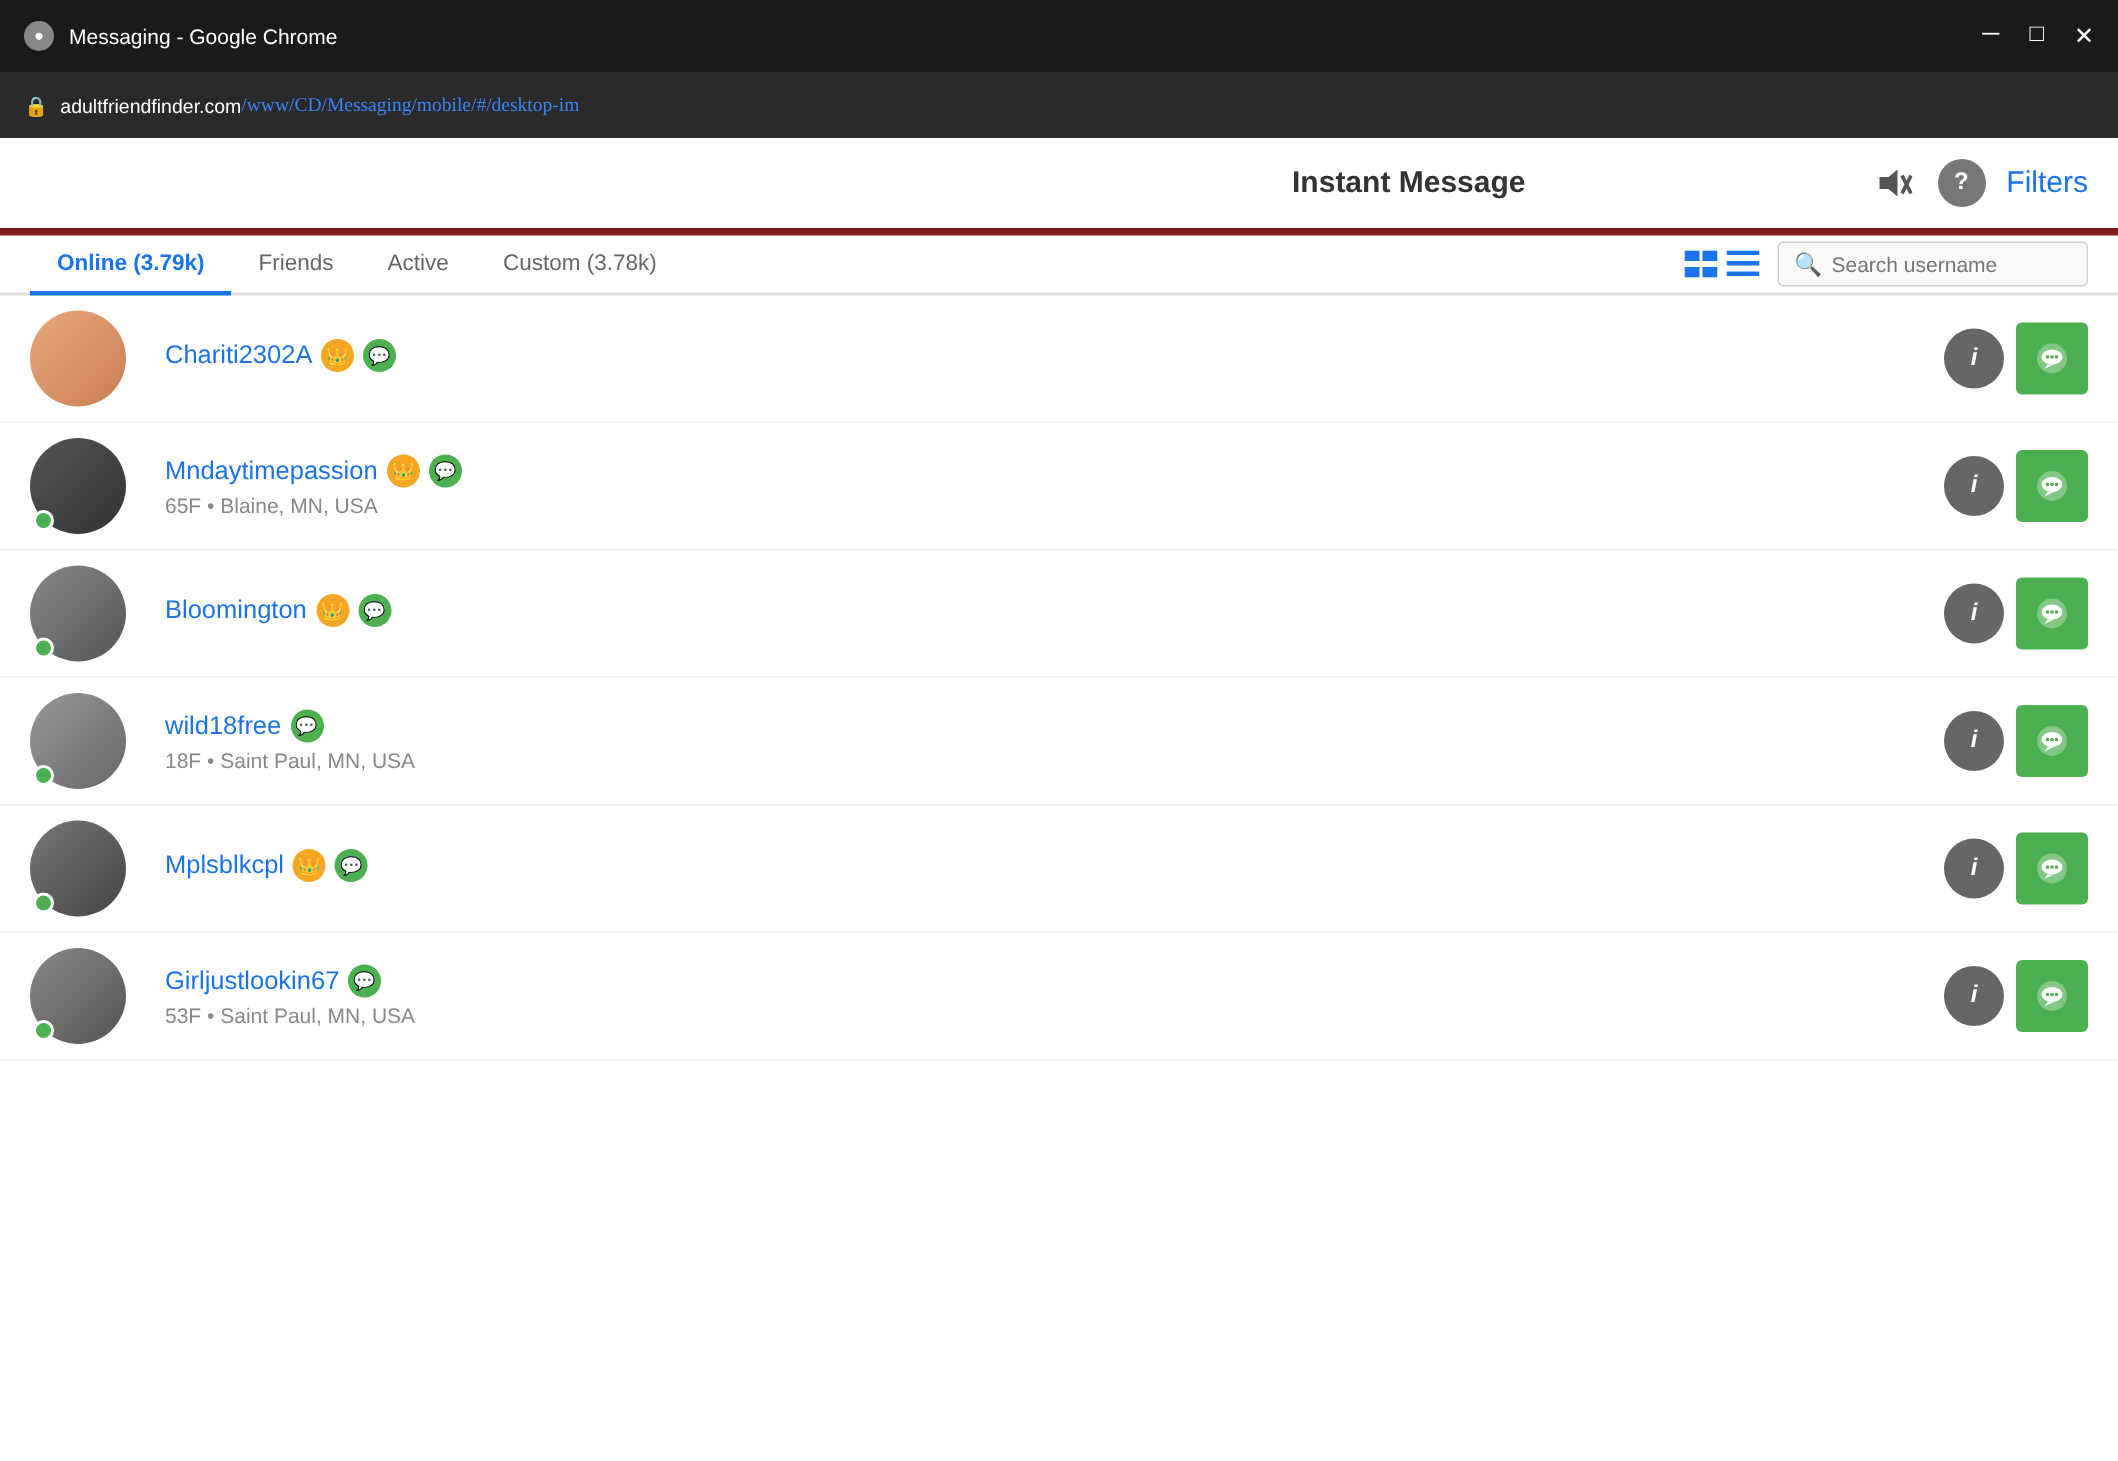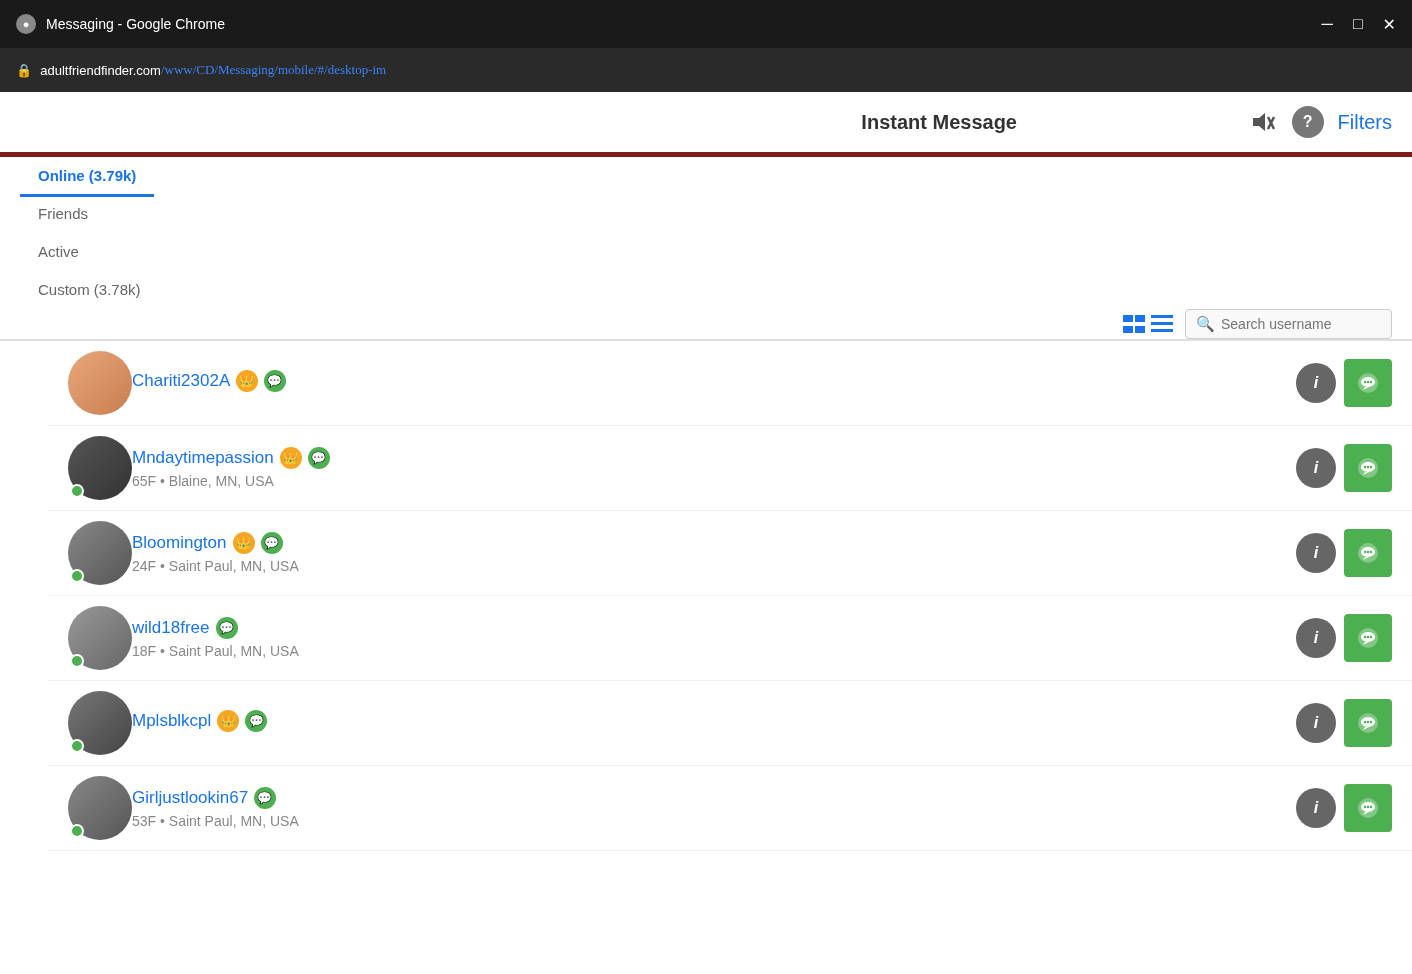--- a/index.html
+++ b/index.html
@@ -81,25 +81,24 @@
     .filters-btn {
       color: #1a73e8;
       font-size: 20px;
       font-weight: 500;
       cursor: pointer;
     }
 
     
     .tabs {
       display: flex;
-      align-items: flex-start;
+      align-items: center;
       padding: 0 20px;
       border-bottom: 2px solid #e0e0e0;
       gap: 0;
-      flex-direction: column;
     }
     .tab {
       padding: 10px 18px;
       font-size: 15px;
       color: #666;
       cursor: pointer;
       border-bottom: 3px solid transparent;
       margin-bottom: -2px;
     }
     .tab.active {
@@ -139,22 +138,21 @@
     }
     .search-icon-sm { color: #888; font-size: 15px; }
 
     
     .user-list { flex: 1; overflow-y: auto; }
     .user-row {
       display: flex;
       align-items: center;
       padding: 10px 20px;
       border-bottom: 1px solid #f0f0f0;
-      gap: 0;
-      margin-left: 48px;
+      gap: 26px;
     }
     .avatar-wrap {
       position: relative;
       width: 64px; height: 64px;
       flex-shrink: 0;
     }
     .avatar {
       width: 64px; height: 64px;
       border-radius: 50%;
       background: #bbb;
@@ -361,21 +359,20 @@
     <div class="avatar-wrap">
       <div class="avatar avatar-img-3"></div>
       <div class="online-dot"></div>
     </div>
     <div class="user-info">
       <div class="username-row">
         <span class="username">Bloomington</span>
         <span class="badge-crown">👑</span>
         <span class="badge-msg">💬</span>
       </div>
-      <div class="user-meta">24F • Saint Paul, MN, USA</div>
     </div>
     <div class="user-actions">
       <div class="info-btn">
             <i>i</i>
           </div>
       <div class="msg-btn">
         <svg width="24" height="24" viewBox="0 0 24 24" fill="none">
           <circle cx="12" cy="12" r="10" fill="white" opacity="0.3"></circle>
           <ellipse cx="12" cy="11" rx="7" ry="5" fill="white"></ellipse>
           <circle cx="9" cy="11" r="1.2" fill="#4caf50"></circle>

